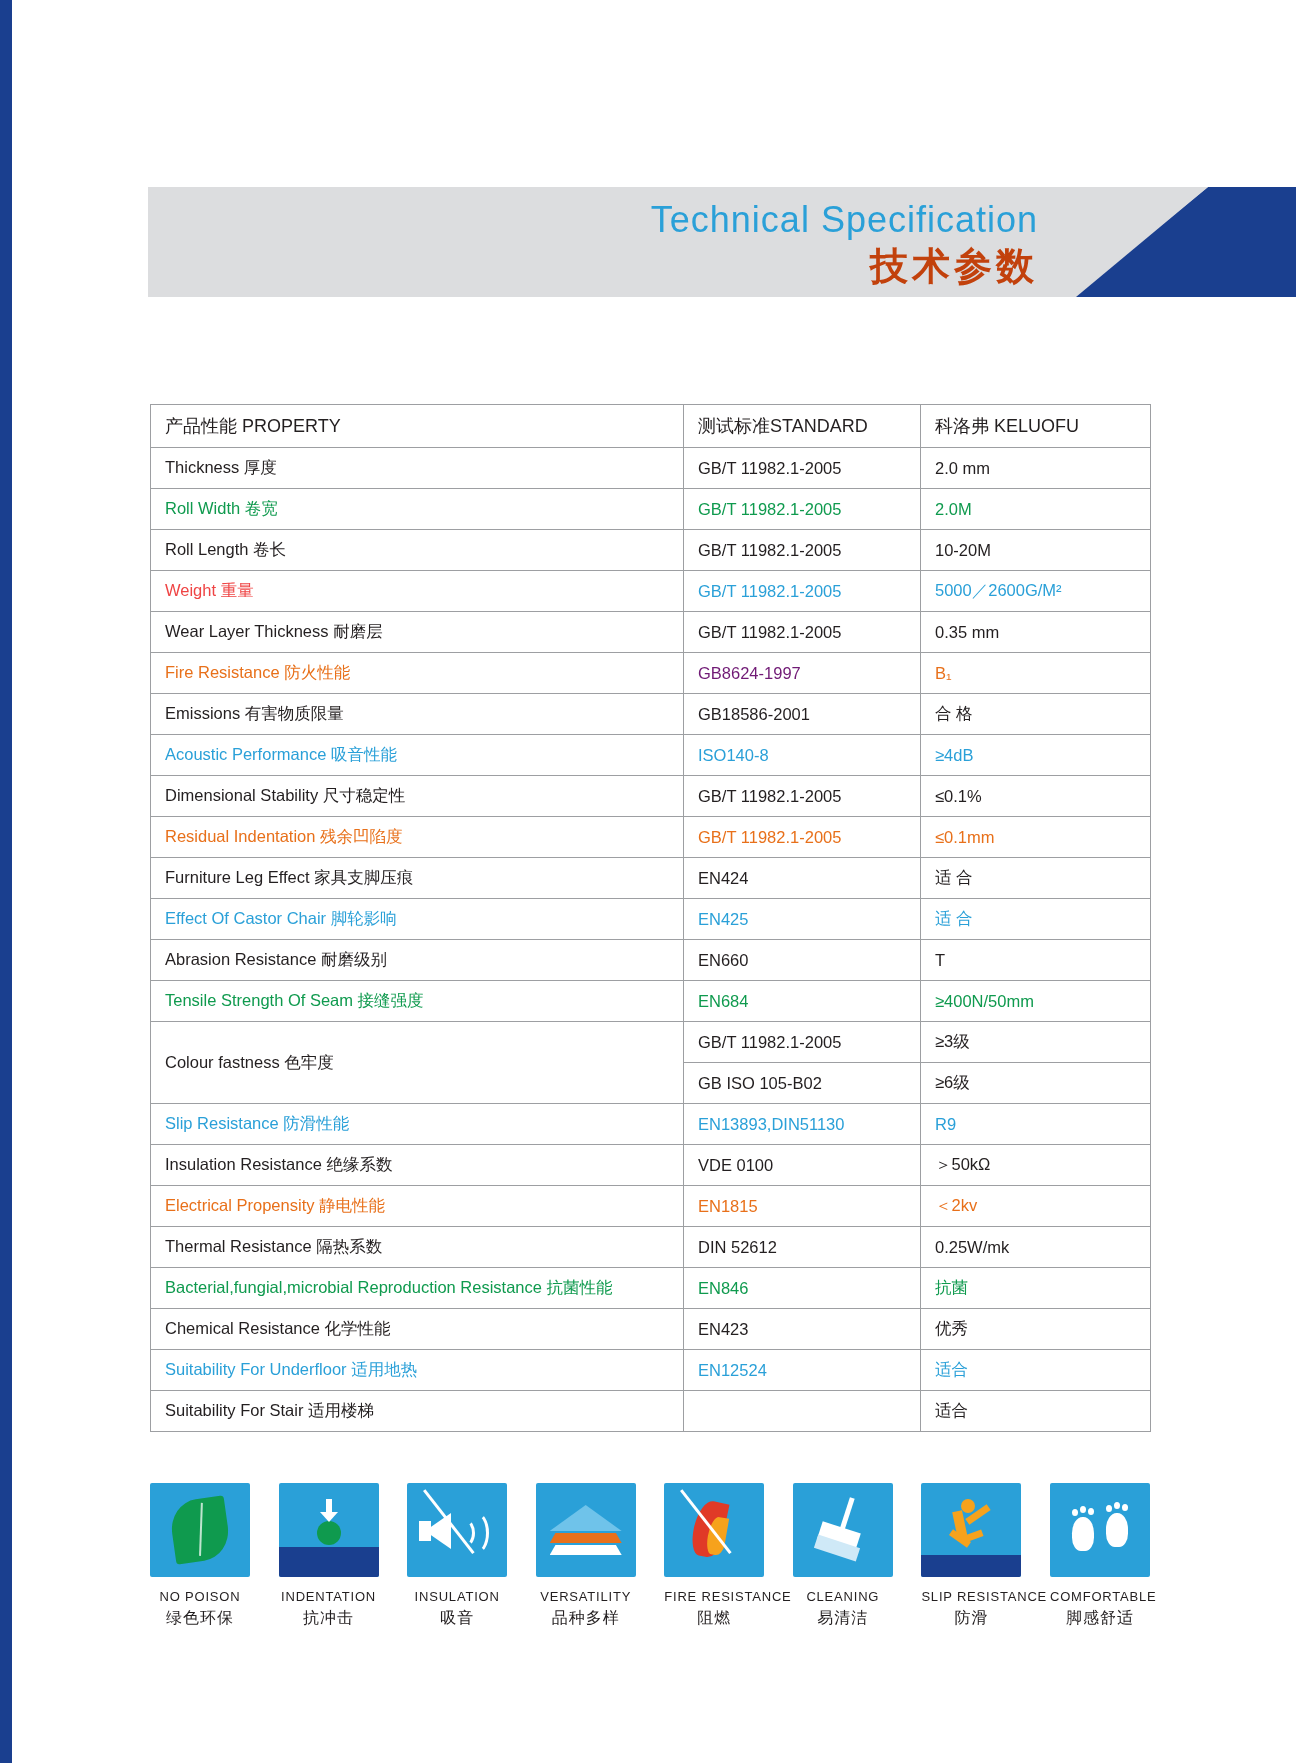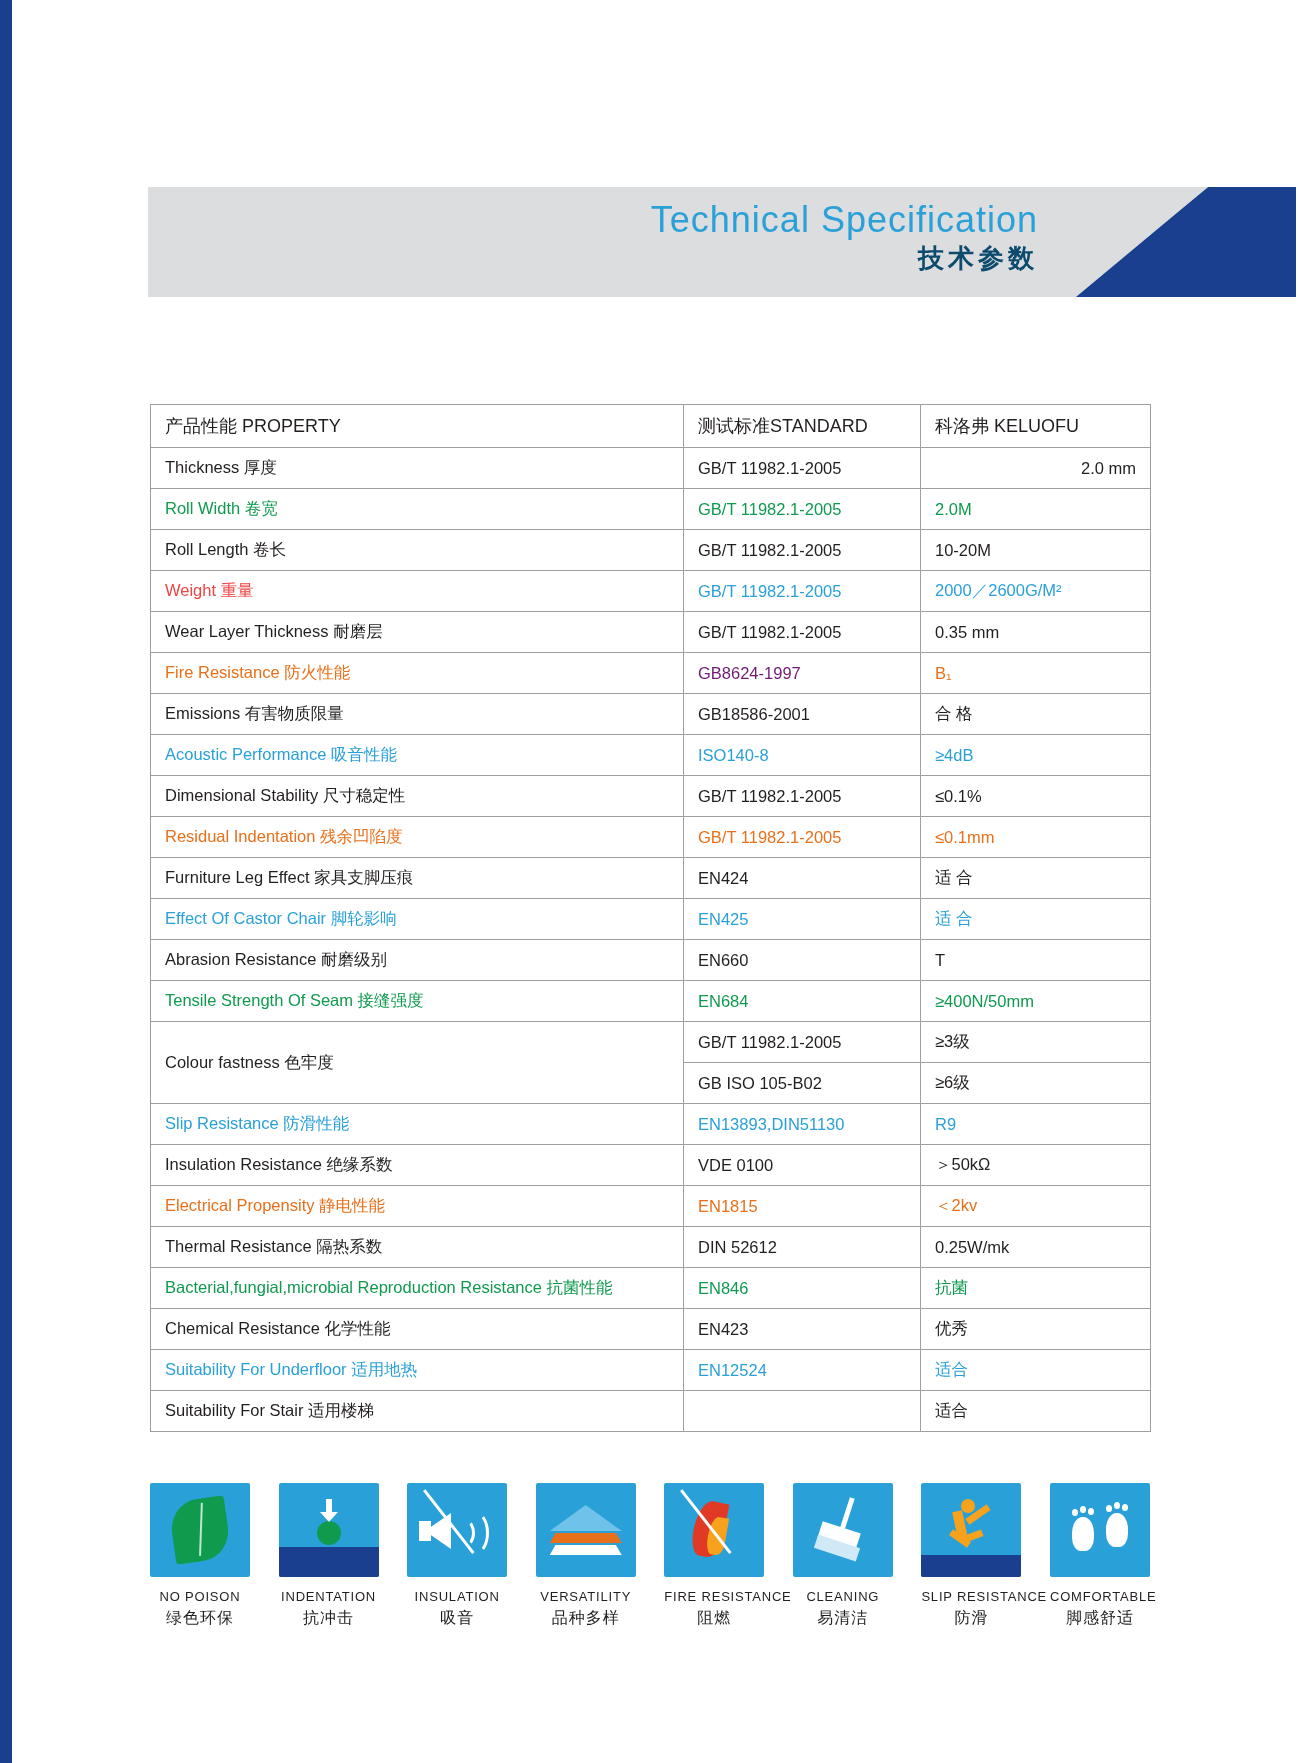--- a/index.html
+++ b/index.html
@@ -62,24 +62,24 @@
     top: 12px;
     font-size: 36px;
     letter-spacing: 1px;
     color: #2aa0d8;
     white-space: nowrap;
   }
   .banner-title-cn {
     position: absolute;
     right: 258px;
     top: 54px;
-    font-size: 26px;
+    font-size: 38px;
     font-weight: bold;
     letter-spacing: 4px;
-    color: #0c4a6e;
+    color: #c2410c;
     white-space: nowrap;
   }
 
   
   .spec-table {
     position: absolute;
     left: 150px;
     top: 404px;
     width: 1000px;
     border-collapse: collapse;
@@ -355,36 +355,36 @@
     <tr>
       <td>产品性能 PROPERTY</td>
       <td>测试标准STANDARD</td>
       <td>科洛弗 KELUOFU</td>
     </tr>
   </thead>
   <tbody id="tbody">
       <tr>
         <td style="color: rgb(35, 31, 32);">Thickness 厚度</td>
         <td style="color: rgb(35, 31, 32);">GB/T 11982.1-2005</td>
-        <td style="color: rgb(35, 31, 32); text-align: right;">2.0 mm</td>
+        <td style="color: rgb(35, 31, 32);">2.0 mm</td>
       </tr>
       <tr>
         <td style="color: rgb(15, 154, 78); border-radius: 19px;">Roll Width 卷宽</td>
         <td style="color: rgb(15, 154, 78);">GB/T 11982.1-2005</td>
         <td style="color: rgb(15, 154, 78);">2.0M</td>
       </tr>
       <tr>
         <td style="color: rgb(35, 31, 32);">Roll Length 卷长</td>
         <td style="color: rgb(35, 31, 32);">GB/T 11982.1-2005</td>
         <td style="color: rgb(35, 31, 32);">10-20M</td>
       </tr>
       <tr>
         <td style="color: #ef4444;">Weight 重量</td>
         <td style="color: rgb(42, 160, 216);">GB/T 11982.1-2005</td>
-        <td style="color: rgb(42, 160, 216);">2000／2600G/M²</td>
+        <td style="color: rgb(42, 160, 216);">5000／2600G/M²</td>
       </tr>
       <tr>
         <td style="color: rgb(35, 31, 32);">Wear Layer Thickness 耐磨层</td>
         <td style="color: rgb(35, 31, 32);">GB/T 11982.1-2005</td>
         <td style="color: rgb(35, 31, 32);">0.35 mm</td>
       </tr>
       <tr>
         <td style="color: rgb(232, 112, 26);">Fire Resistance 防火性能</td>
         <td style="color: #701a75;">GB8624-1997</td>
         <td style="color: rgb(232, 112, 26);">B₁</td>

